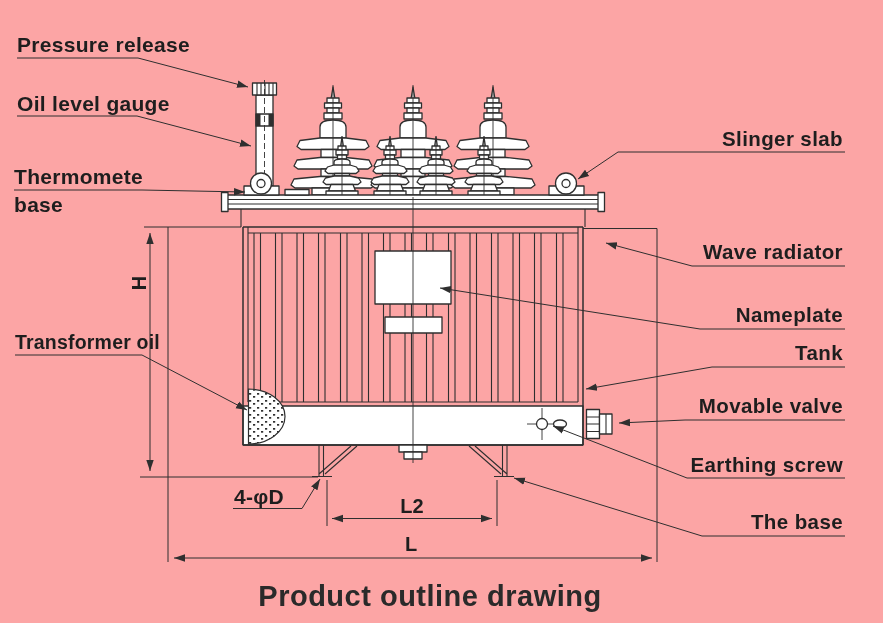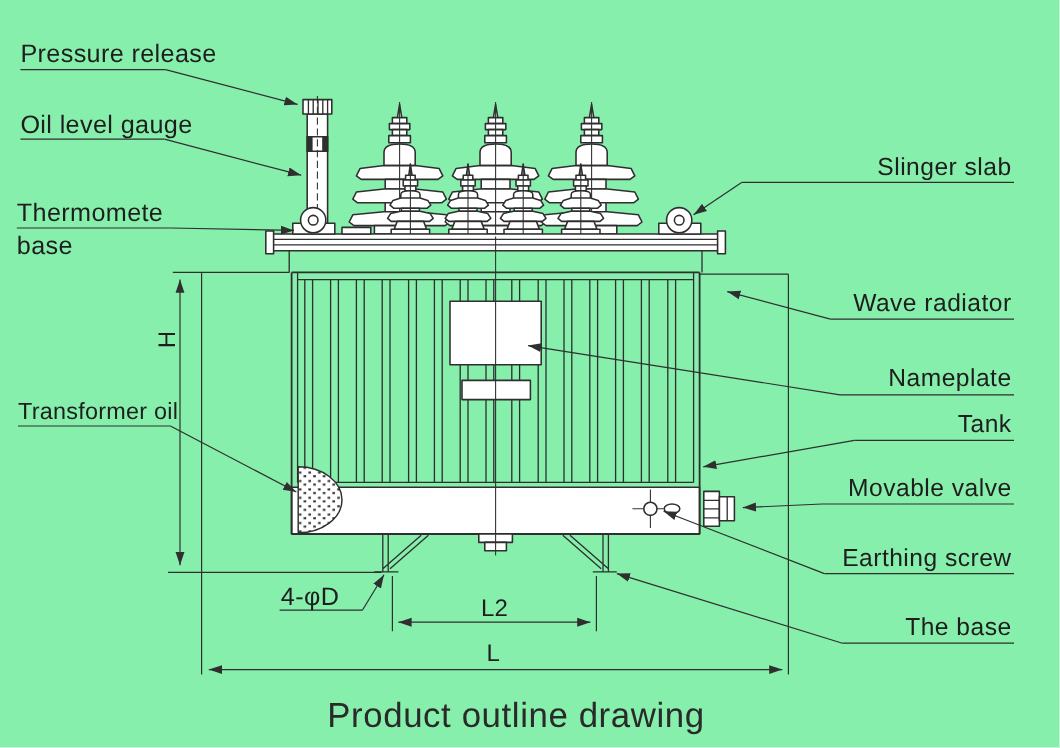--- a/index.html
+++ b/index.html
@@ -1,17 +1,17 @@
 <!DOCTYPE html>
 <html><head>
 <meta charset="utf-8">
 <style>
   html,body { margin:0; padding:0; background:#ffffff; }
-  .page { position:relative; width:883px; height:623px; background:#86efac; overflow:hidden;
-          font-family:"Liberation Sans", sans-serif; }
+  .page { position:relative; width:883px; height:623px; background:#fca5a5; overflow:hidden;
+          font-family:"Liberation Sans", sans-serif;font-weight:bold; }
   svg { display:block; }
   .w  { fill:#ffffff; stroke:#2f2f2f; stroke-width:1.3; stroke-linejoin:round; }
   .t  { fill:none; stroke:#2f2f2f; stroke-width:1.1; }
   .o  { fill:none; stroke:#2f2f2f; stroke-width:1.5; }
   .d  { fill:none; stroke:#2f2f2f; stroke-width:1; }
   .cl { fill:none; stroke:#2f2f2f; stroke-width:0.9; }
   .dk { fill:#2f2f2f; stroke:none; }
   text { fill:#1e1e1e; font-family:"Liberation Sans", sans-serif; }
   .tl  { font-size:21px; letter-spacing:0.3px; }
   .tls { font-size:19.5px; letter-spacing:0.2px; }

